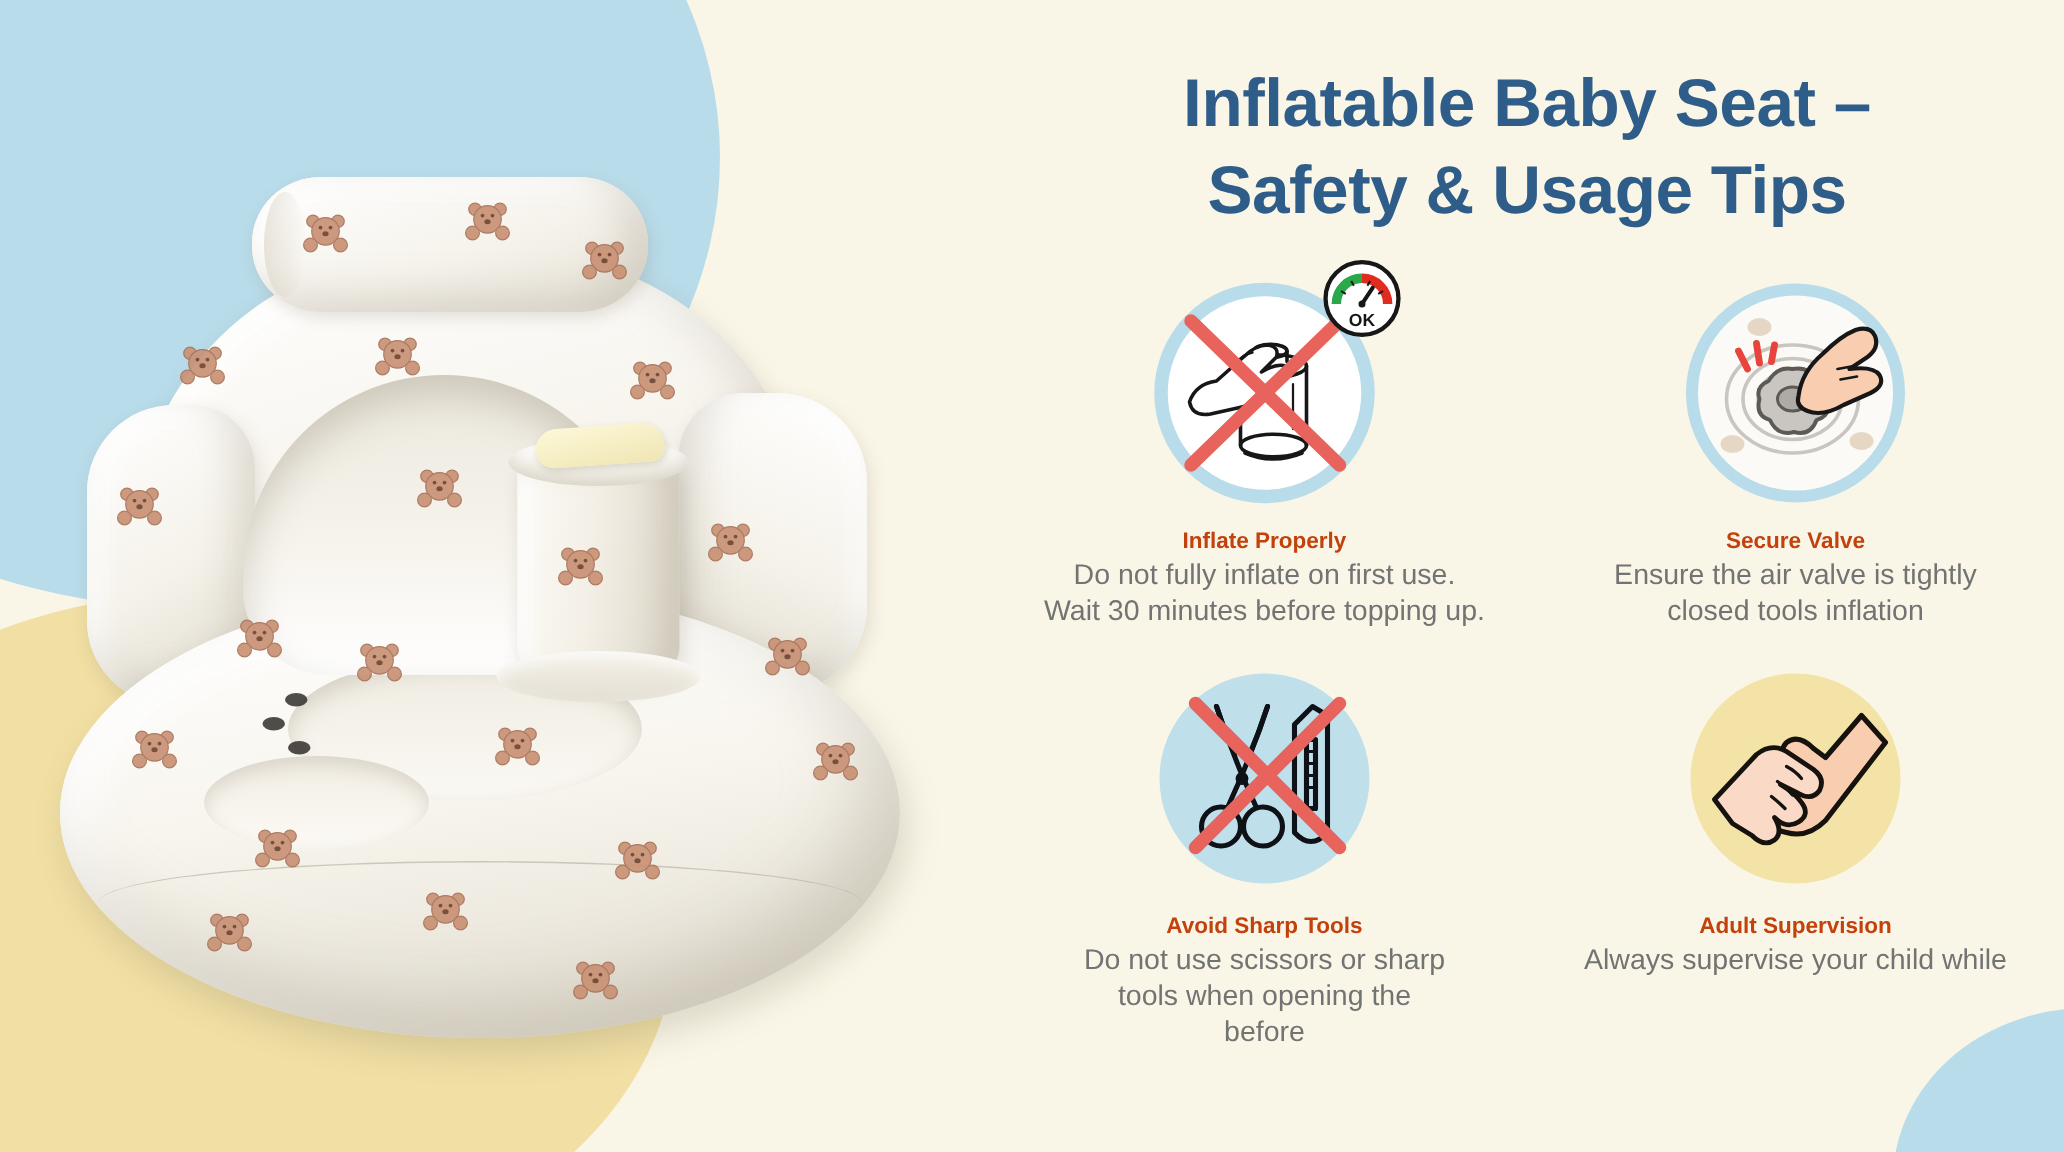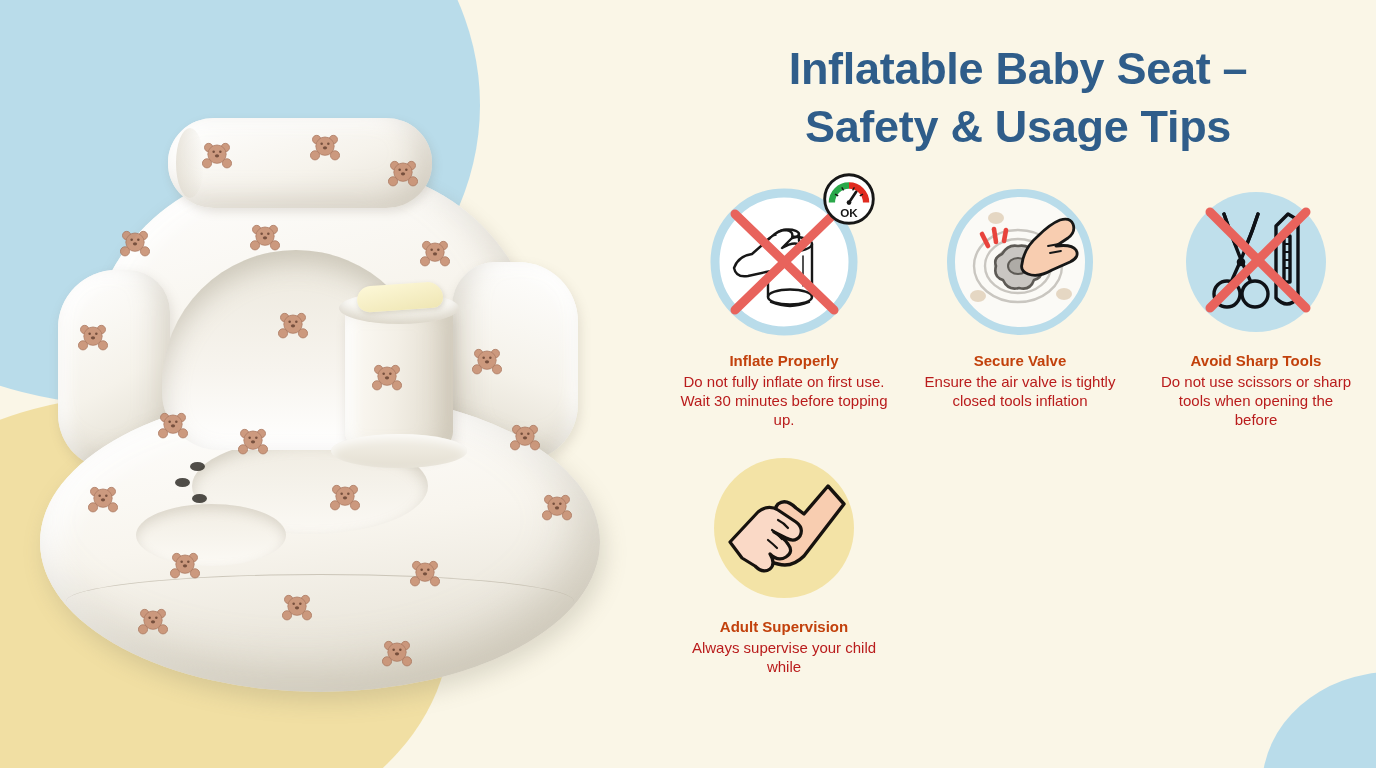--- a/index.html
+++ b/index.html
@@ -275,21 +275,21 @@
     line-height: 1.28;
     letter-spacing: -0.3px;
   }
 
   .tips-grid {
     position: absolute;
     left: 10px;
     top: 186px;
     width: 700px;
     display: grid;
-    grid-template-columns: 1fr 1fr 1fr;
+    grid-template-columns: 1fr 1fr;
     grid-template-rows: auto auto;
     row-gap: 22px;
     column-gap: 8px;
   }
 
   .tip {
     display: flex;
     flex-direction: column;
     align-items: center;
     padding: 0 6px;
@@ -303,22 +303,22 @@
   }
 
   .tip-heading {
     font-size: 15px;
     font-weight: bold;
     color: #c2410c;
     text-align: center;
     margin-bottom: 3px;
   }
   .tip-desc {
-    font-size: 15px;
-    color: #b91c1c;
+    font-size: 19px;
+    color: #737373;
     text-align: center;
     line-height: 1.28;
     max-width: 330px;
   }
 
   .gauge-badge {
     position: absolute;
     right: -16px;
     top: -14px;
     width: 54px;

